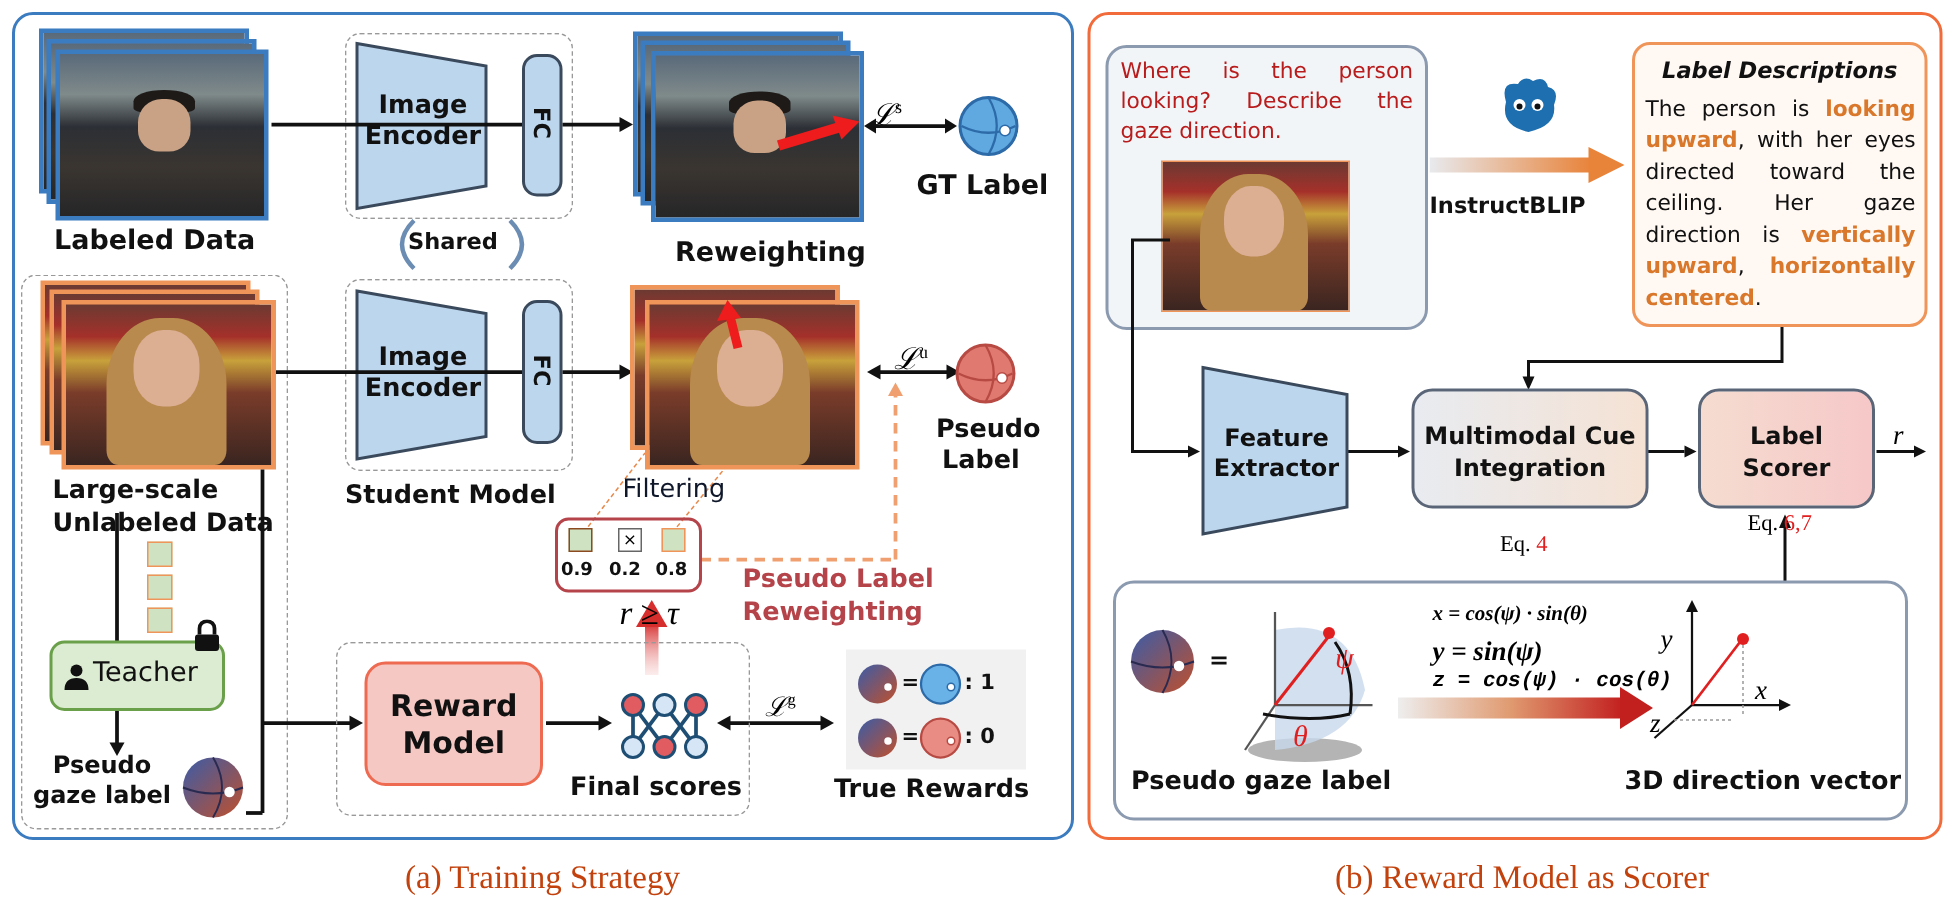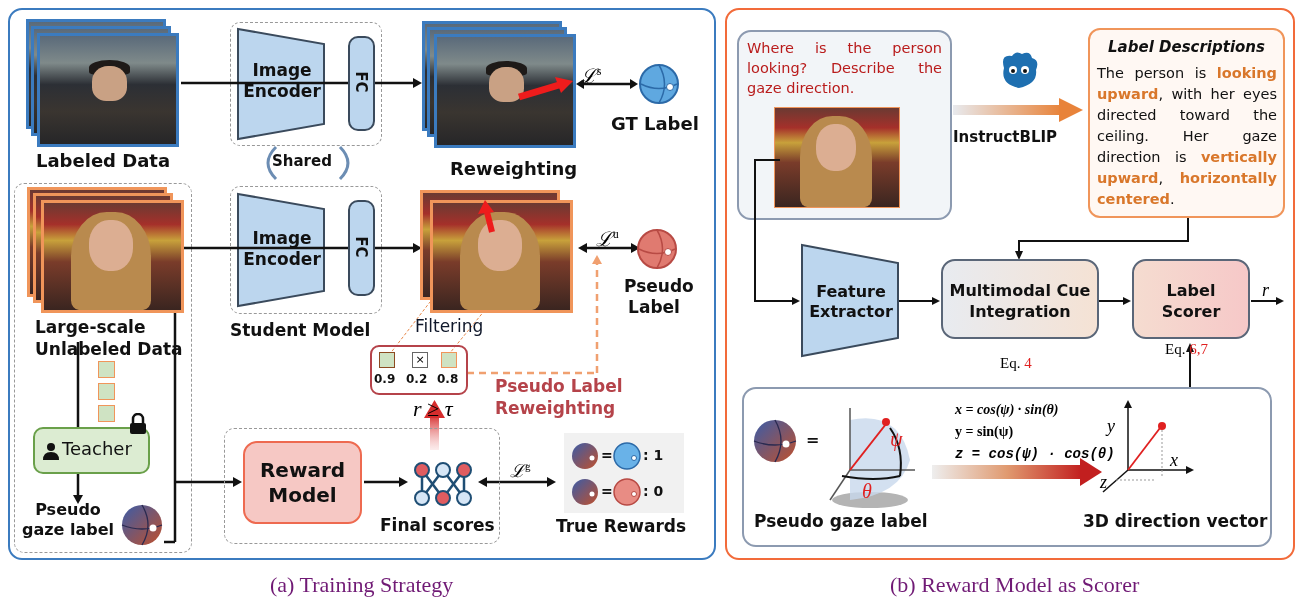--- a/index.html
+++ b/index.html
@@ -19,21 +19,21 @@
   .woman-hair{position:absolute;left:20%;top:8%;width:58%;height:92%;background:#b98a4e;border-radius:45% 45% 10% 10%;}
   .woman-face{position:absolute;left:33%;top:16%;width:32%;height:48%;background:#dcae92;border-radius:45% 45% 45% 45%;}
   .fc{background:#bcd6ee;border:2px solid #3a4a5c;border-radius:10px;box-sizing:border-box;}
   .box-teacher{background:#dcecd2;border:2px solid #6aa04a;border-radius:10px;box-sizing:border-box;}
   .box-reward{background:#f6c8c4;border:2px solid #ee6a50;border-radius:14px;box-sizing:border-box;}
   .box-mm{background:linear-gradient(90deg,#e8ebf0,#f5e2d4);border:2px solid #5a6678;border-radius:14px;box-sizing:border-box;}
   .box-ls{background:linear-gradient(90deg,#f5dcd0,#f6c8c8);border:2px solid #5a6678;border-radius:14px;box-sizing:border-box;}
   .box-q{background:#f2f5f8;border:2px solid #8c9ab0;border-radius:14px;box-sizing:border-box;}
   .box-gd{background:#fff8f3;border:2px solid #f0955a;border-radius:12px;box-sizing:border-box;}
   .box-bottom{background:#fff;border:2px solid #8c9ab0;border-radius:14px;box-sizing:border-box;}
-  .caption{font-family:"Liberation Serif",serif;font-size:22px;color:#701a75;white-space:nowrap;}
+  .caption{font-family:"Liberation Serif",serif;font-size:22px;color:#c2410c;white-space:nowrap;}
   .serif{font-family:"Liberation Serif",serif;}
 </style>
 </head>
 <body>
 
 <div class="abs panel-a"></div>
 
 <div class="abs photo photo-blue man" style="left:26px;top:19px;width:140px;height:110px;"></div>
 <div class="abs photo photo-blue man" style="left:31px;top:26px;width:140px;height:110px;"></div>
 <div class="abs photo photo-blue man" style="left:37px;top:33px;width:142px;height:114px;">
@@ -336,21 +336,21 @@
   <line x1="30" y1="70" x2="95" y2="70" stroke="#555" stroke-width="1.5"></line>
   <line x1="30" y1="70" x2="10" y2="100" stroke="#555" stroke-width="1.5"></line>
   <line x1="30" y1="70" x2="66" y2="24" stroke="#e02020" stroke-width="2"></line>
   <circle cx="66" cy="22" r="4" fill="#e02020"></circle>
   <path d="M22,76 Q55,82 80,76" stroke="#111" stroke-width="2" fill="none"></path>
   <path d="M80,76 Q84,48 70,28" stroke="#111" stroke-width="2" fill="none"></path>
 </svg>
 <div class="abs serif" style="left:890px;top:428px;font-size:20px;font-style:italic;color:#e02020;">ψ</div>
 <div class="abs serif" style="left:862px;top:480px;font-size:20px;font-style:italic;color:#e02020;">θ</div>
 <div class="abs serif" style="left:955px;top:402px;font-size:14px;font-weight:bold;font-style:italic;">x = cos(ψ) · sin(θ)</div>
-<div class="abs serif" style="left:955px;top:424px;font-size:14px;font-weight:bold;">y = sin(ψ)</div>
+<div class="abs serif" style="left:955px;top:424px;font-size:18px;font-weight:bold;font-style:italic;">y = sin(ψ)</div>
 <div class="abs serif" style="left:955px;top:446px;font-size:14px;font-weight:bold;font-style:italic;font-family:Liberation Mono, monospace;">z = cos(ψ) · cos(θ)</div>
 <svg class="abs" style="left:932px;top:458px;" width="170" height="28">
   <defs>
       <linearGradient id="redArr" x1="0" y1="0" x2="1" y2="0">
         <stop offset="0" stop-color="#eeeeee"></stop>
         <stop offset="0.5" stop-color="#e09a70"></stop>
         <stop offset="1" stop-color="#c21f1f"></stop>
       </linearGradient>
     </defs>
   <rect x="0" y="7" width="150" height="14" fill="url(#redArr)"></rect>

